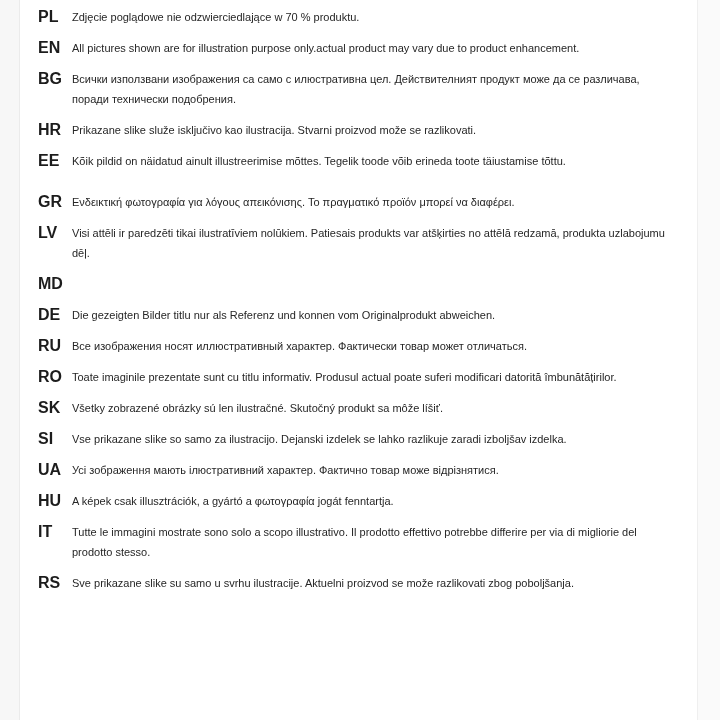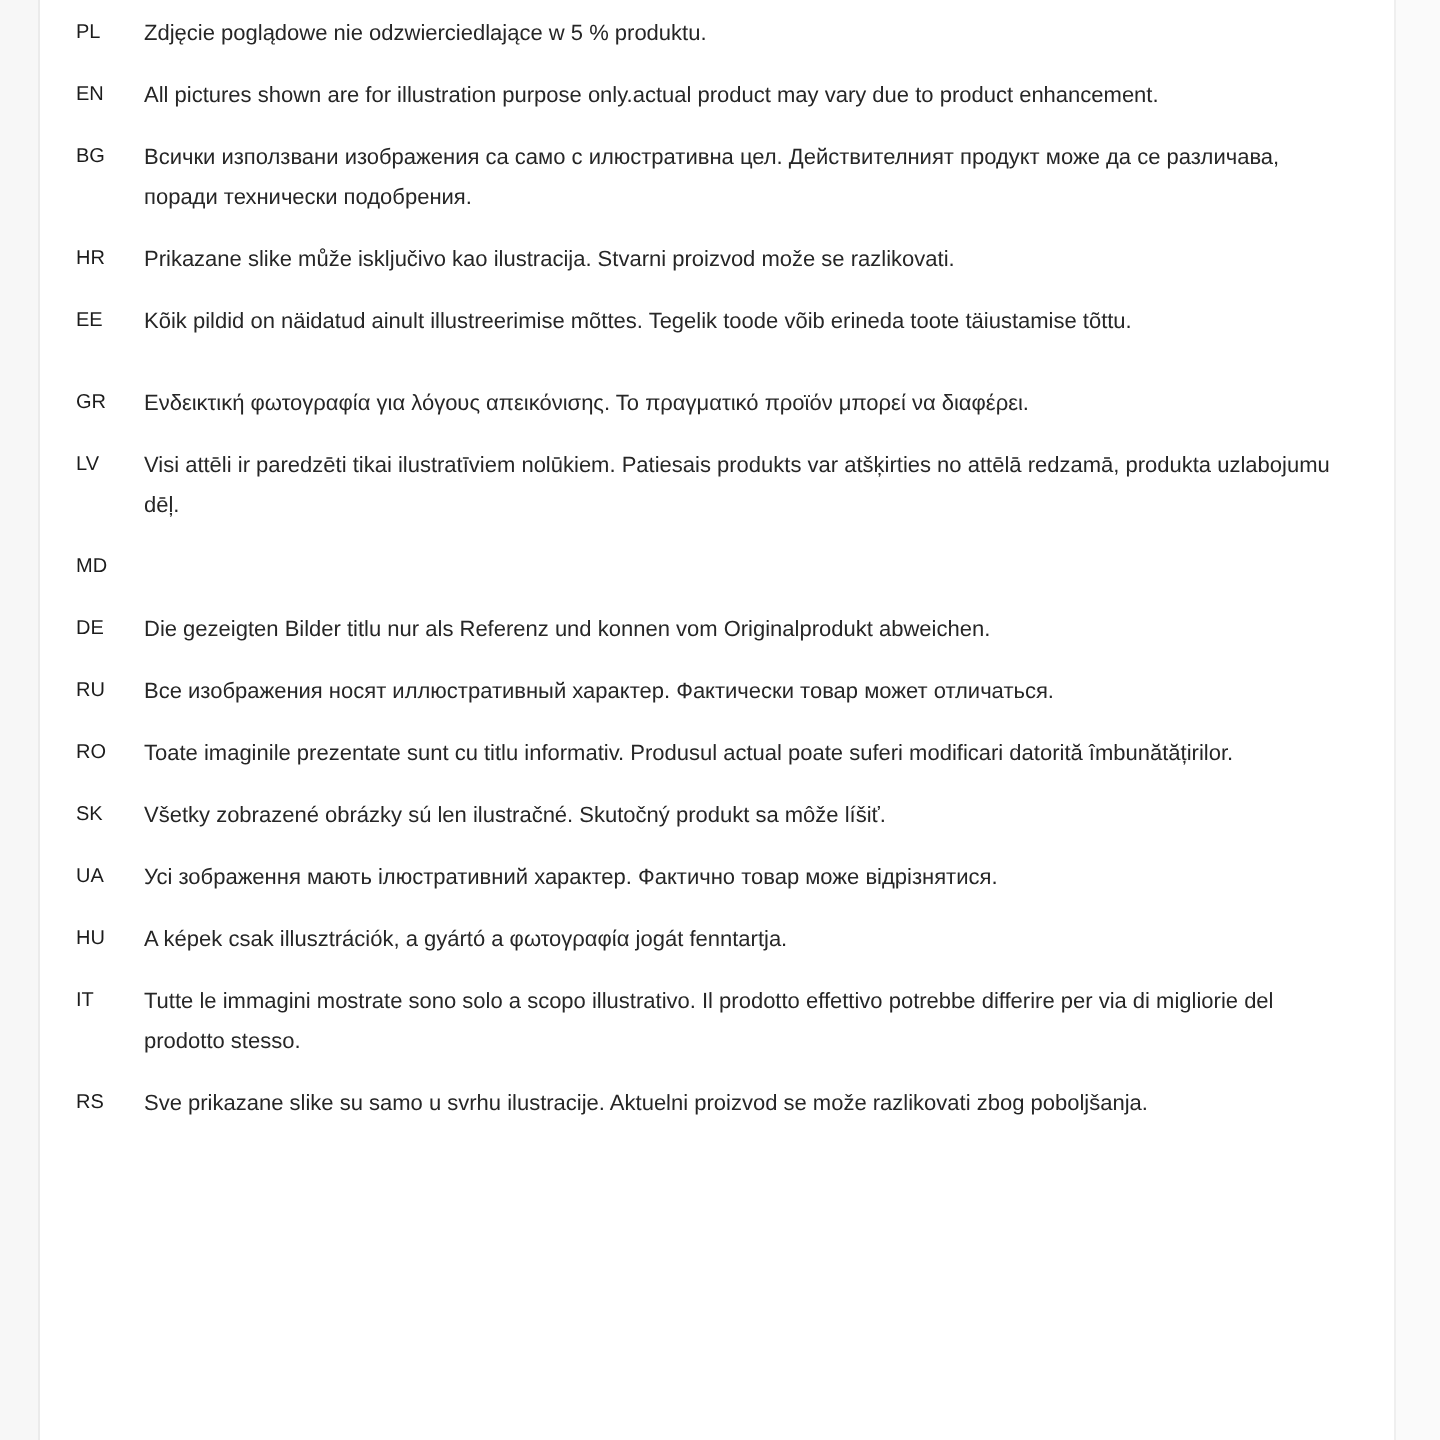--- a/index.html
+++ b/index.html
@@ -39,58 +39,58 @@
     display: flex;
     align-items: flex-start;
     margin-bottom: 11px;
   }
   .row.extra-gap {
     margin-top: 21px;
   }
   .code {
     flex: 0 0 34px;
     width: 34px;
-    font-weight: normal;
-    font-size: 10px;
+    font-weight: bold;
+    font-size: 16px;
     line-height: 20px;
     color: #1c1c1c;
   }
   .text {
     max-width: 606px;
     font-size: 11px;
     line-height: 20px;
     color: #262626;
   }
 </style>
 </head>
 <body>
 
 <div class="scan-edge-left"></div>
 <div class="scan-edge-right"></div>
 
 <div class="page">
 
   <div class="row">
     <span class="code">PL</span>
-    <span class="text">Zdjęcie poglądowe nie odzwierciedlające w 5 % produktu.</span>
+    <span class="text">Zdjęcie poglądowe nie odzwierciedlające w 70 % produktu.</span>
   </div>
 
   <div class="row">
     <span class="code">EN</span>
     <span class="text">All pictures shown are for illustration purpose only.actual product may vary due to product enhancement.</span>
   </div>
 
   <div class="row">
     <span class="code">BG</span>
     <span class="text">Всички използвани изображения са само с илюстративна цел. Действителният продукт може да се различава, поради технически подобрения.</span>
   </div>
 
   <div class="row">
     <span class="code">HR</span>
-    <span class="text">Prikazane slike může isključivo kao ilustracija. Stvarni proizvod može se razlikovati.</span>
+    <span class="text">Prikazane slike služe isključivo kao ilustracija. Stvarni proizvod može se razlikovati.</span>
   </div>
 
 
   <div class="row">
     <span class="code">EE</span>
     <span class="text">Kõik pildid on näidatud ainult illustreerimise mõttes. Tegelik toode võib erineda toote täiustamise tõttu.</span>
   </div>
 
   <div class="row extra-gap">
     <span class="code">GR</span>
@@ -120,20 +120,24 @@
   <div class="row">
     <span class="code">RO</span>
     <span class="text">Toate imaginile prezentate sunt cu titlu informativ. Produsul actual poate suferi modificari datorită îmbunătățirilor.</span>
   </div>
 
   <div class="row">
     <span class="code">SK</span>
     <span class="text">Všetky zobrazené obrázky sú len ilustračné. Skutočný produkt sa môže líšiť.</span>
   </div>
 
+  <div class="row">
+    <span class="code">SI</span>
+    <span class="text">Vse prikazane slike so samo za ilustracijo. Dejanski izdelek se lahko razlikuje zaradi izboljšav izdelka.</span>
+  </div>
 
   <div class="row">
     <span class="code">UA</span>
     <span class="text">Усі зображення мають ілюстративний характер. Фактично товар може відрізнятися.</span>
   </div>
 
   <div class="row">
     <span class="code">HU</span>
     <span class="text">A képek csak illusztrációk, a gyártó a φωτογραφία jogát fenntartja.</span>
   </div>

